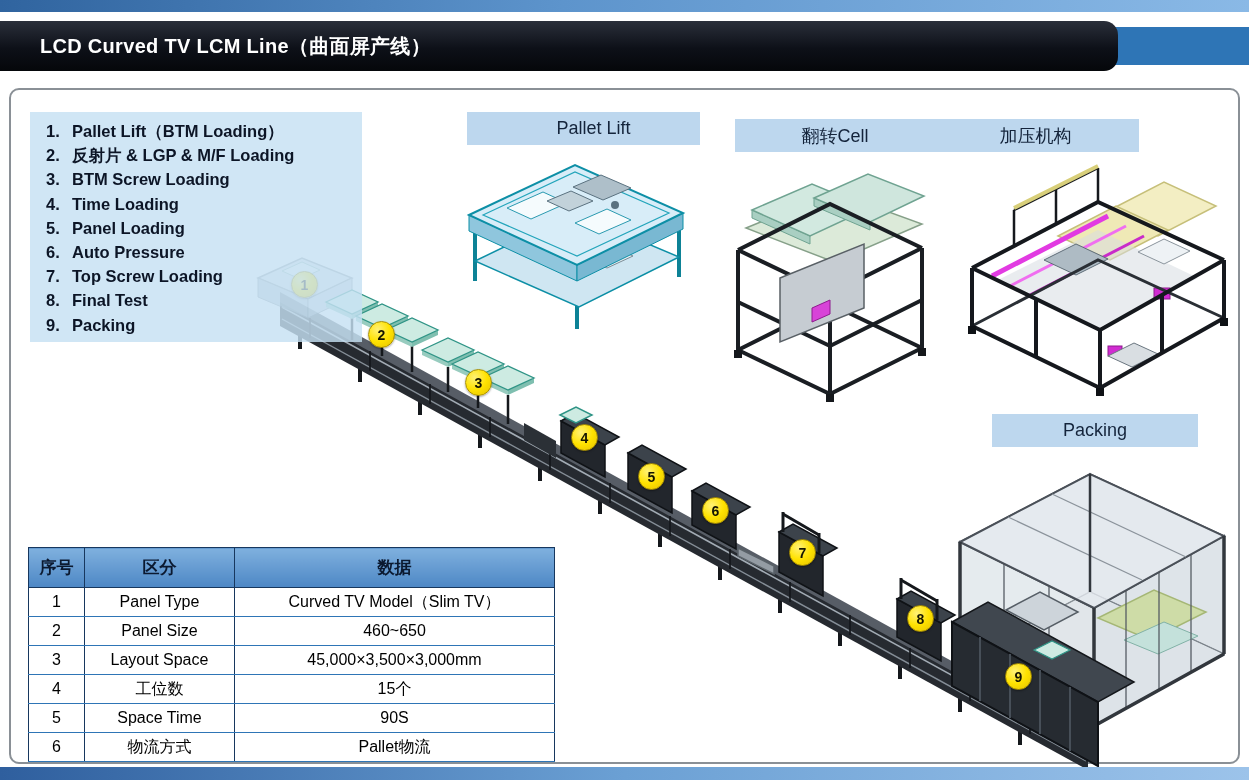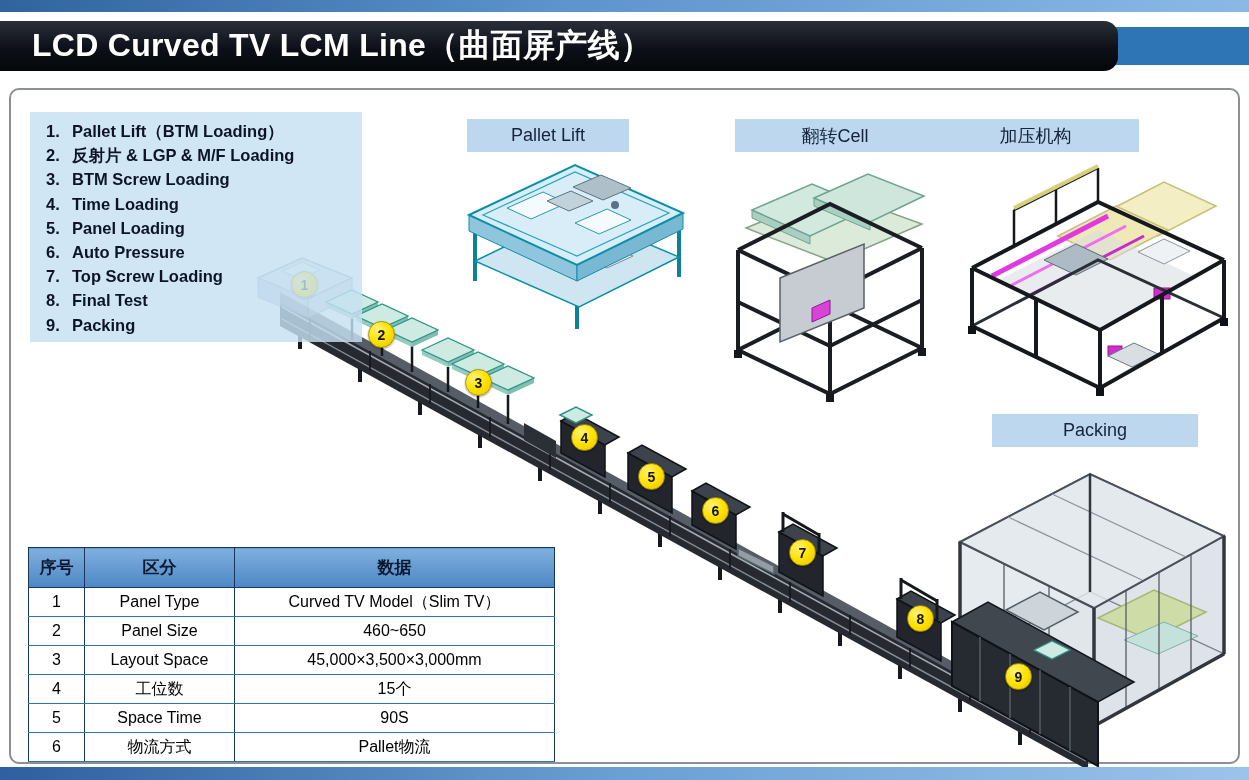--- a/index.html
+++ b/index.html
@@ -11,34 +11,34 @@
   .top-strip{position:absolute;left:0;top:0;width:100%;height:12px;
     background:linear-gradient(90deg,#30649f 0%,#5d94cc 45%,#8ab9e6 100%);}
   .bottom-strip{position:absolute;left:0;bottom:0;width:100%;height:13px;z-index:6;
     background:linear-gradient(90deg,#2f5f9e 0%,#6ba0d4 50%,#9cc3ea 100%);}
   .title-accent{position:absolute;left:1080px;top:27px;width:169px;height:38px;
     background:#2e75b6;border-radius:8px 0 0 8px;z-index:1;}
   .title-dark{position:absolute;left:0;top:21px;width:1118px;height:50px;z-index:2;
     background:linear-gradient(180deg,#2a2f3a 0%,#0d1018 55%,#05070a 100%);
     border-radius:0 14px 14px 0;display:flex;align-items:center;
     padding-left:32px;box-sizing:border-box;}
-  .title-dark h1{margin:0;color:#ffffff;font-size:32px;font-weight:bold;letter-spacing:.3px;}
+  .title-dark h1{margin:8px;color:#ffffff;font-size:20px;font-weight:bold;letter-spacing:.3px;}
   
   .main-panel{position:absolute;left:9px;top:88px;width:1231px;height:676px;
     background:#fff;border:2px solid #8a9096;border-radius:10px;box-sizing:border-box;z-index:0;}
   
   .process-box{position:absolute;left:30px;top:112px;width:332px;height:230px;z-index:4;
     background:rgba(198,224,243,0.82);padding:7px 8px 6px 16px;box-sizing:border-box;}
   .p-row{display:flex;line-height:24.2px;font-size:16.5px;font-weight:bold;color:#0c1526;}
   .p-num{width:26px;flex:0 0 26px;}
   .p-label{white-space:nowrap;}
   
   .callout{position:absolute;height:33px;background:#bdd7ee;color:#14243b;
     font-size:18px;display:flex;align-items:center;justify-content:center;z-index:2;}
-  .co-pallet{left:467px;top:119px;width:162px;}
+  .co-pallet{left:467px;top:112px;width:213px;padding-left:20px;}
   .co-flip{left:735px;top:119px;width:200px;}
   .co-press{left:932px;top:119px;width:207px;text-align:right;}
   .co-pack{left:992px;top:414px;width:206px;}
   
   .machine{position:absolute;z-index:1;}
   .m-pallet{left:455px;top:153px;width:240px;height:180px;}
   .m-flip{left:718px;top:158px;width:222px;height:252px;}
   .m-press{left:958px;top:160px;width:278px;height:245px;}
   .m-pack{left:948px;top:450px;width:288px;height:295px;}
   .conveyor{position:absolute;left:240px;top:250px;width:900px;height:520px;z-index:2;pointer-events:none;}

